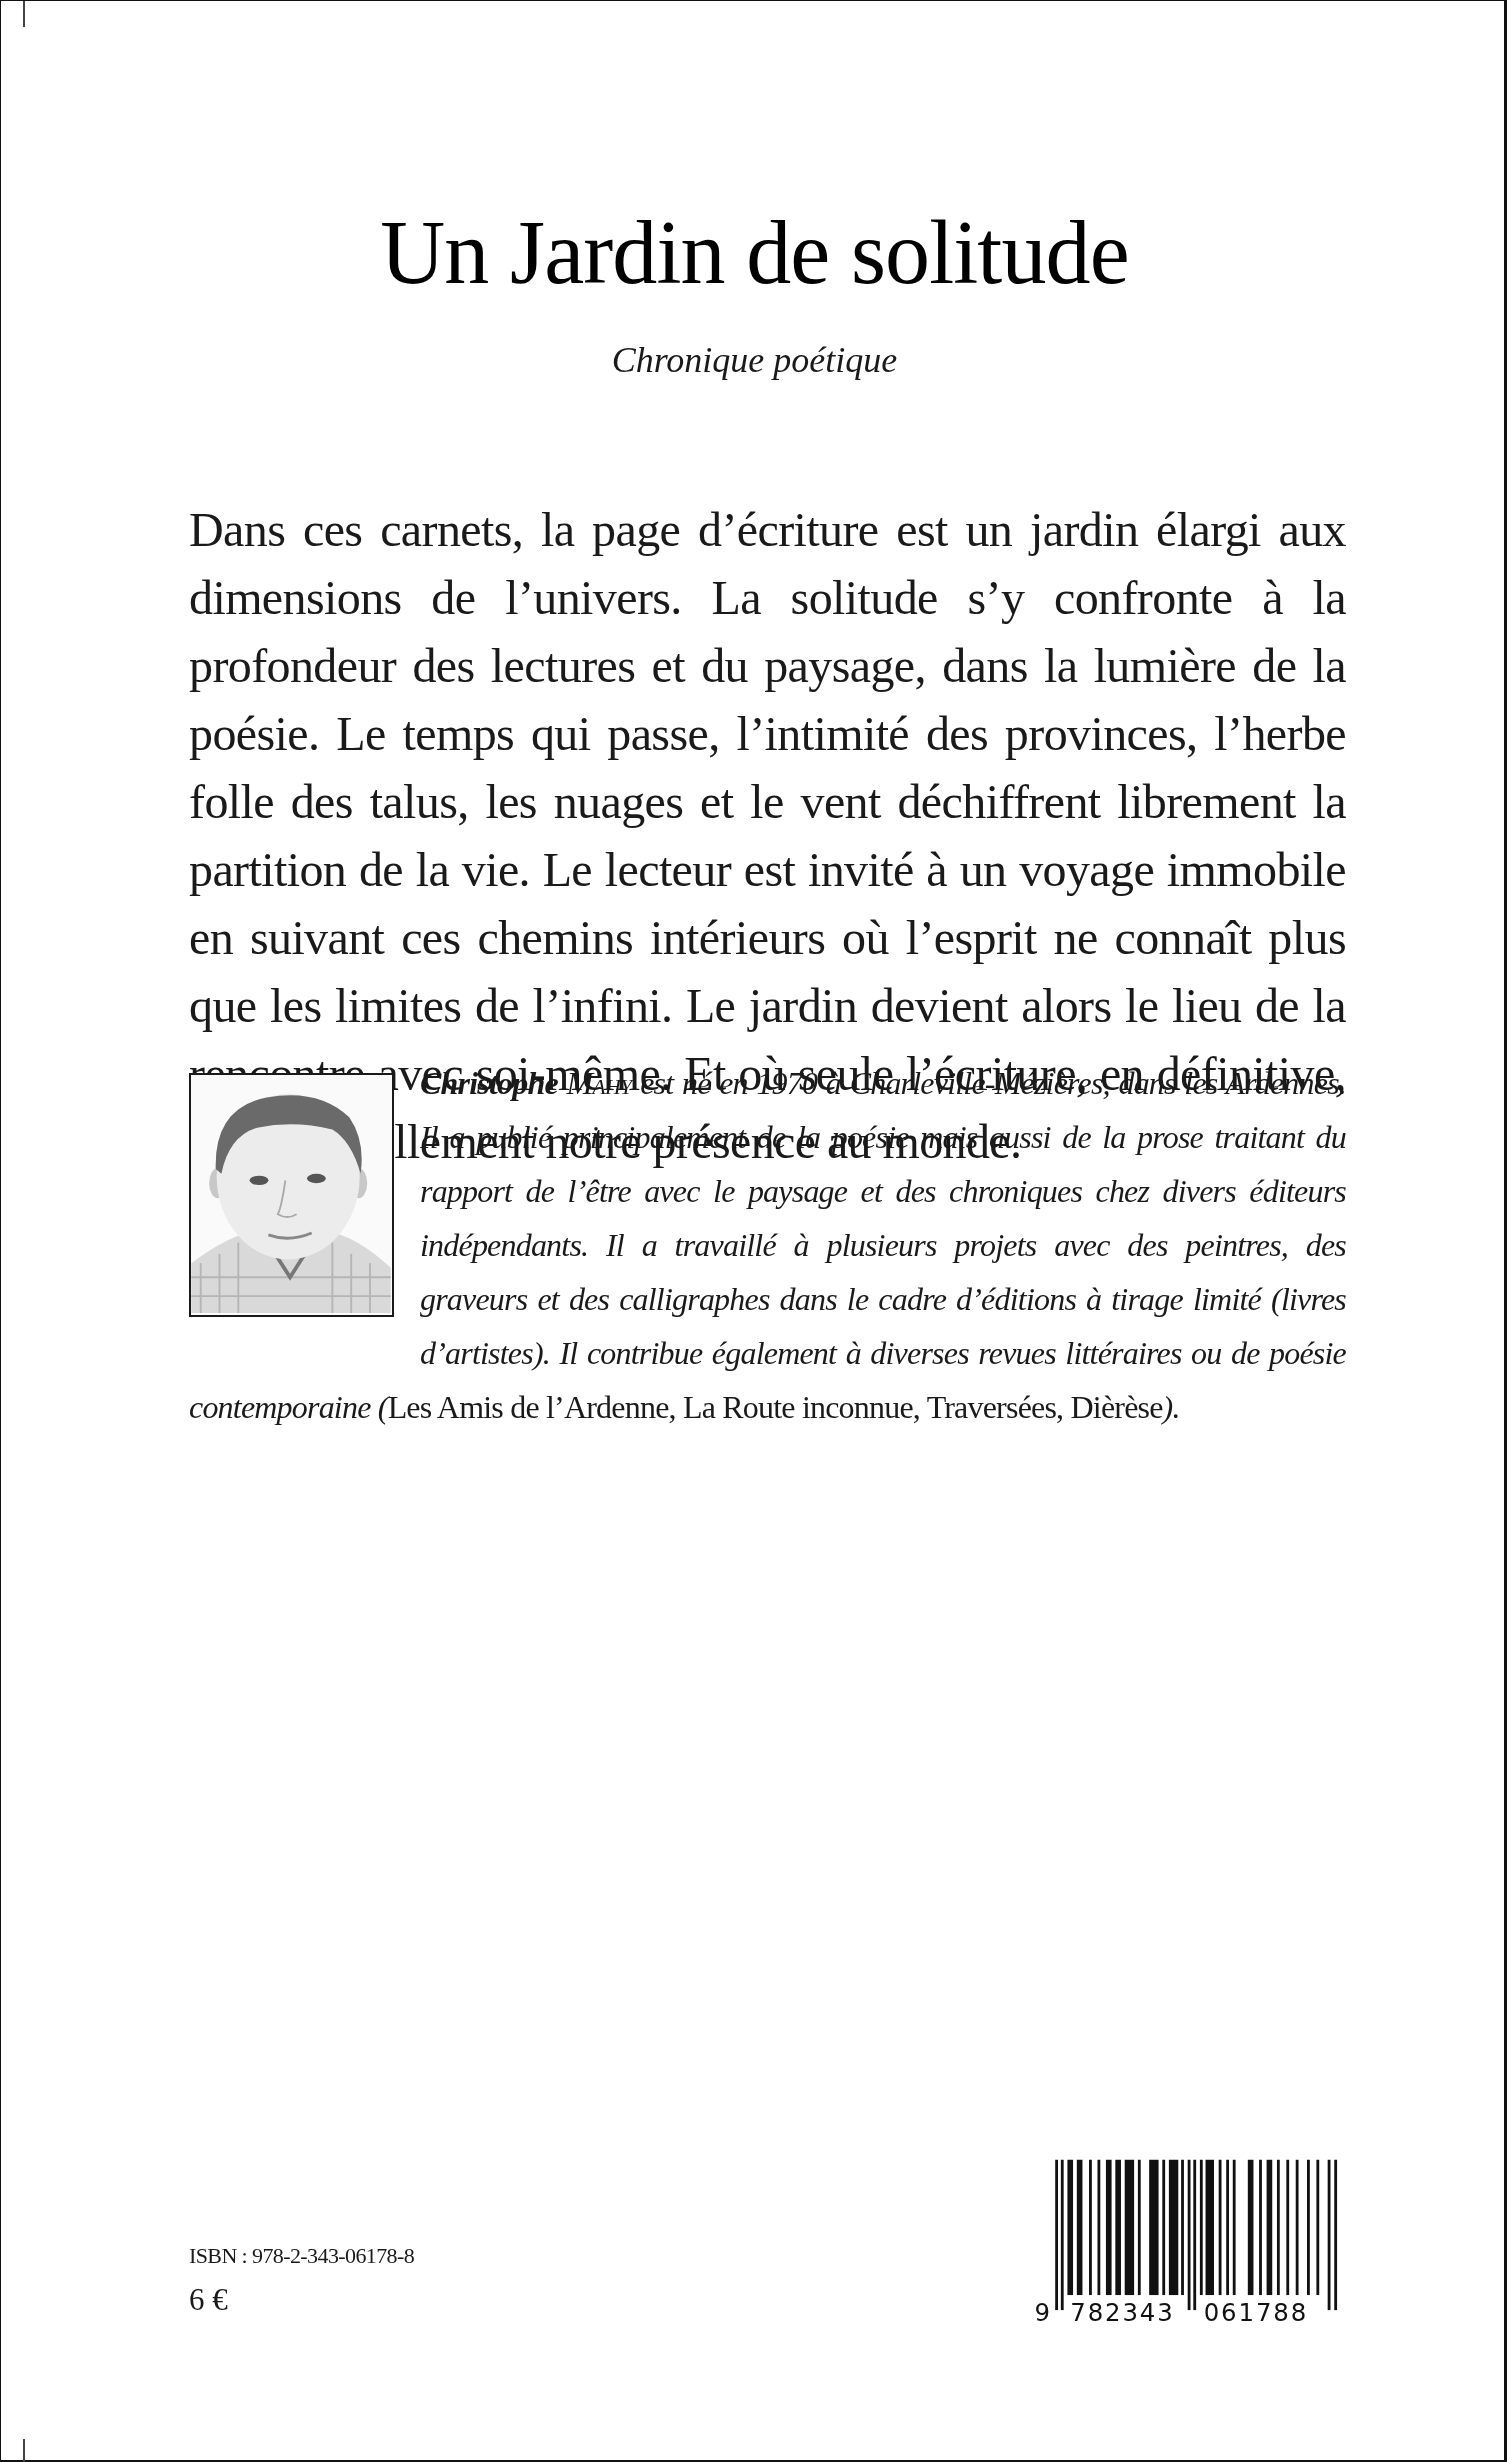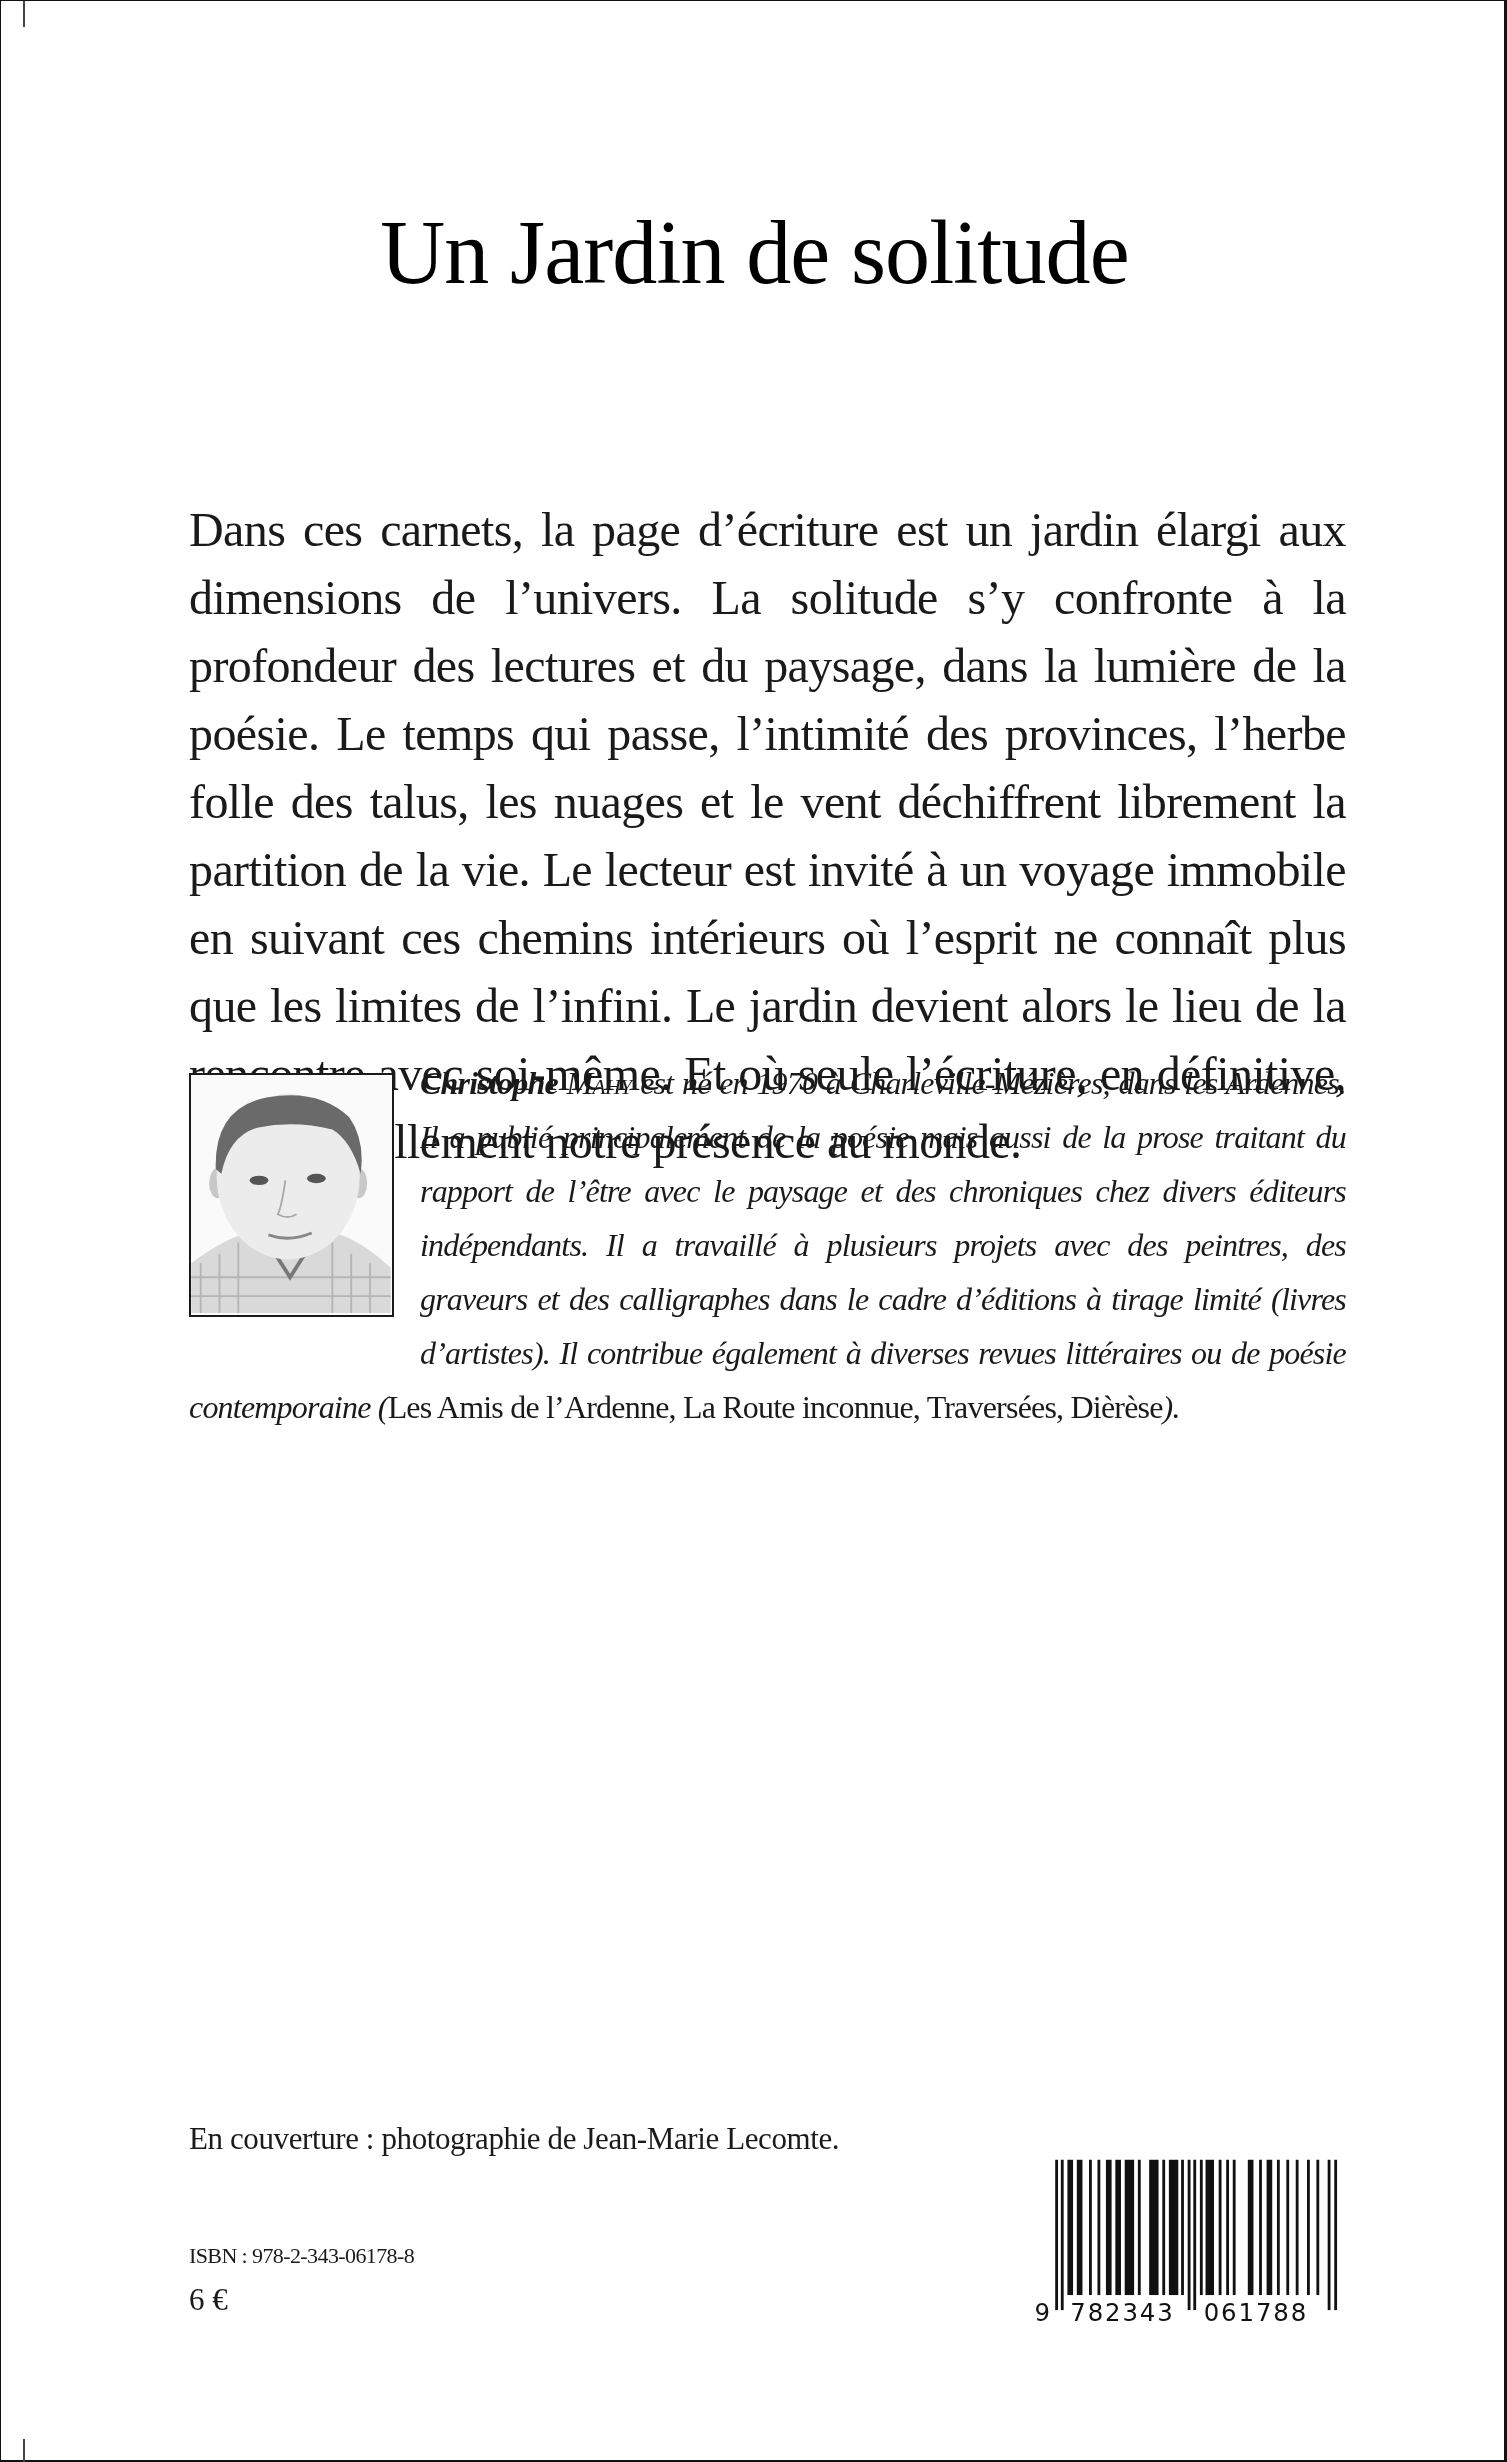--- a/index.html
+++ b/index.html
@@ -133,20 +133,21 @@
 </head>
 <body>
 
 <div class="page">
 
   <div class="crop-mark crop-top"></div>
   <div class="crop-mark crop-bottom"></div>
 
   <h1 class="title" style="color:#000000; margin:0;">Un Jardin de solitude</h1>
 
+  <div class="subtitle">Chronique poétique</div>
 
   <p class="blurb">Dans ces carnets, la page d’écriture est un jardin élargi aux dimensions de l’univers. La solitude s’y confronte à la profondeur des lectures et du paysage, dans la lumière de la poésie. Le temps qui passe, l’intimité des provinces, l’herbe folle des talus, les nuages et le vent déchiffrent librement la partition de la vie. Le lecteur est invité à un voyage immobile en suivant ces chemins intérieurs où l’esprit ne connaît plus que les limites de l’infini. Le jardin devient alors le lieu de la rencontre avec soi-même. Et où seule l’écriture, en définitive, incarne réellement notre présence au monde.</p>
 
   <div class="bio-photo">
     <svg width="200" height="238" viewBox="0 0 212 253" xmlns="http://www.w3.org/2000/svg">
       <rect width="212" height="253" fill="#fafafa"></rect>
 
       <path d="M0 200 Q40 170 70 165 L140 165 Q175 170 212 205 L212 253 L0 253 Z" fill="#d9d9d9"></path>
       <g stroke="#b5b5b5" stroke-width="2">
         <line x1="10" y1="200" x2="10" y2="253"></line>
@@ -174,21 +175,20 @@
       <ellipse cx="133" cy="110" rx="10" ry="5" fill="#555"></ellipse>
 
       <path d="M100 112 Q96 140 92 148 Q102 154 112 148" fill="none" stroke="#aaa" stroke-width="2"></path>
 
       <path d="M82 170 Q104 178 128 168" fill="none" stroke="#888" stroke-width="3"></path>
     </svg>
   </div>
 
   <p class="bio"><span class="float-spacer"></span><span class="author-name">Christophe</span> <span class="author-name smallcaps">Mahy</span> <span>est né en 1970 à Charleville-Mézières, dans les Ardennes. Il a publié principalement de la poésie mais aussi de la prose traitant du rapport de l’être avec le paysage et des chroniques chez divers éditeurs indépendants. Il a travaillé à plusieurs projets avec des peintres, des graveurs et des calligraphes dans le cadre d’éditions à tirage limité (livres d’artistes). Il contribue également à diverses revues littéraires ou de poésie contemporaine (</span><span class="upright">Les Amis de l’Ardenne, La Route inconnue, Traversées, Dièrèse</span><span>).</span></p>
 
-  <div class="credit">En couverture : photographie de Jean-Marie Lecomte.</div>
 
   <div class="isbn">ISBN : 978-2-343-06178-8</div>
   <div class="price">6 €</div>
 
   <div class="barcode">
     <svg width="317" height="171" viewBox="0 0 336 182" xmlns="http://www.w3.org/2000/svg">
       <g fill="#111">
 
         <rect x="24" y="4" width="3" height="160"></rect>
         <rect x="30" y="4" width="3" height="160"></rect>

